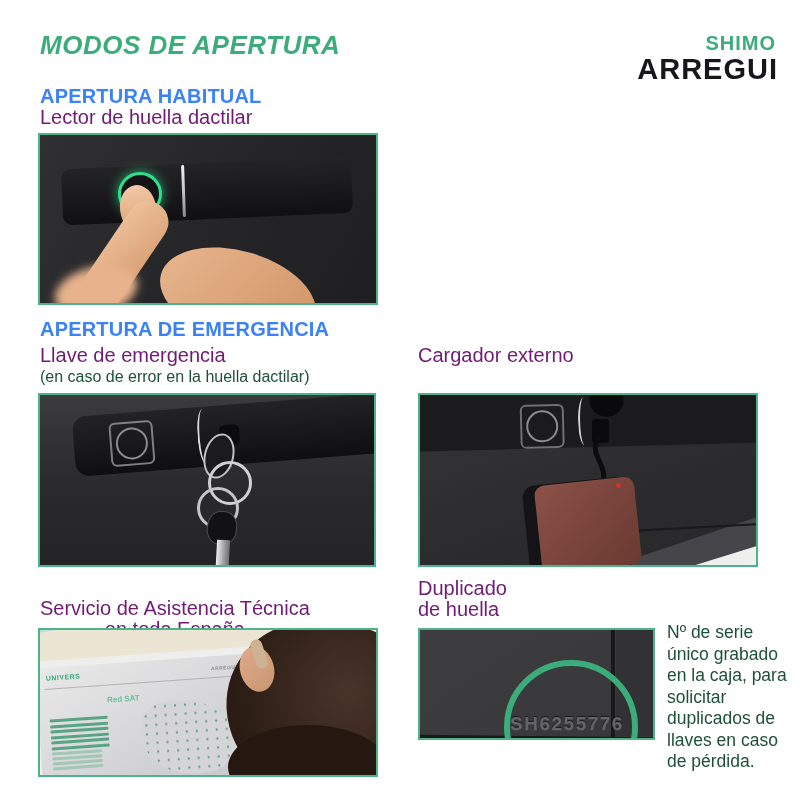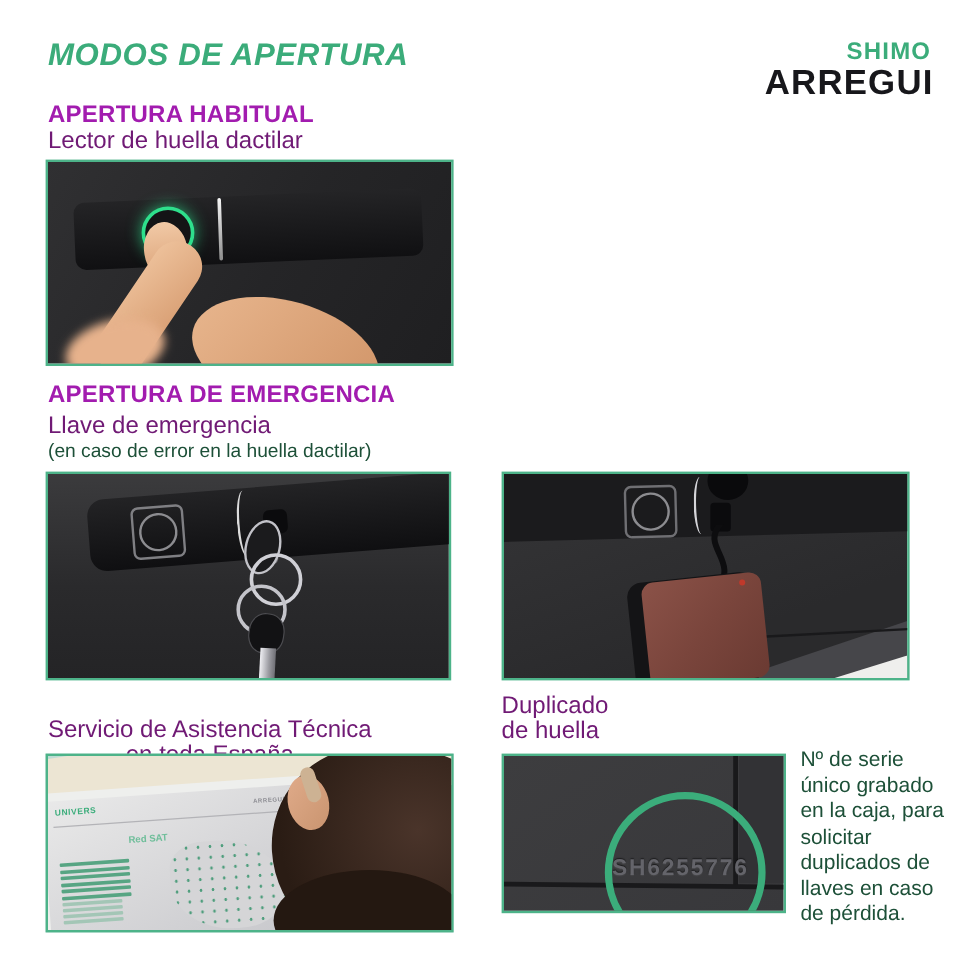--- a/index.html
+++ b/index.html
@@ -4,33 +4,33 @@
 <style>
   html,body{margin:0;padding:0;background:#fff;}
   .canvas{position:relative;width:800px;height:800px;background:#ffffff;
           font-family:"Liberation Sans",sans-serif;overflow:hidden;}
   .abs{position:absolute;}
 
   
   .h1{left:40px;top:30px;font-size:26px;font-weight:800;letter-spacing:.5px;color:#3BAC7A;font-style:italic;}
   .shimo{right:24px;top:32px;font-size:20px;font-weight:800;letter-spacing:1px;color:#3BAC7A;text-align:right;}
   .logo{right:22px;top:53px;font-size:29px;font-weight:800;letter-spacing:1px;color:#17171B;text-align:right;}
-  .h2{font-size:20px;font-weight:800;color:#a21caf;letter-spacing:.2px;}
+  .h2{font-size:20px;font-weight:800;color:#3b82f6;letter-spacing:.2px;}
   .sub{font-size:20px;font-weight:400;color:#701a75;}
   .note{font-size:16px;font-weight:400;color:#1D5038;}
   .twoline span{display:block;line-height:21px;}
   .sidenote{left:667px;top:622px;width:124px;font-size:17.5px;line-height:21.5px;color:#1D5038;}
 
   
   .photo{position:absolute;border:2px solid #4DB389;overflow:hidden;box-sizing:border-box;}
   .ph1{left:38px;top:133px;width:340px;height:172px;background:linear-gradient(120deg,#303032,#252527 55%,#1f1f21);}
   .ph2{left:38px;top:393px;width:338px;height:174px;background:linear-gradient(180deg,#3b3b3d,#2a2a2c 55%,#242426);}
   .ph3{left:418px;top:393px;width:340px;height:174px;background:linear-gradient(160deg,#353537,#2a2a2c 70%);}
   .ph4{left:38px;top:628px;width:340px;height:149px;background:#bedcd4;}
-  .ph5{left:418px;top:628px;width:237px;height:133px;background:linear-gradient(145deg,#3d3d3f,#38383b);}
+  .ph5{left:418px;top:628px;width:237px;height:112px;background:linear-gradient(145deg,#3d3d3f,#38383b);}
 
   
   .s1-bar{left:22px;top:28px;width:290px;height:56px;border-radius:9px;
           background:linear-gradient(180deg,#242426,#101012);transform:rotate(-2.5deg);}
   .s1-div{left:142px;top:30px;width:3px;height:52px;border-radius:2px;
           background:linear-gradient(#f7f7f7,#8d8d8d);transform:rotate(-2deg);}
   .s1-ring{left:78px;top:37px;width:38px;height:38px;border-radius:50%;background:#141416;
            border:3px solid #2EDF8C;box-shadow:0 0 12px rgba(46,223,140,.75);}
   .s1-tip{left:80px;top:50px;width:36px;height:46px;border-radius:50% 50% 46% 46%;
           background:linear-gradient(180deg,#f1c9a6,#dba277);transform:rotate(-8deg);}
@@ -124,20 +124,21 @@
     <div class="abs s1-fin"></div>
     <div class="abs s1-hand"></div>
     <div class="abs s1-thumb"></div>
   </div>
 
   <div class="abs h2" style="left:40px;top:318px;">APERTURA DE EMERGENCIA</div>
 
   <div class="abs sub" style="left:40px;top:344px;">Llave de emergencia</div>
   <div class="abs note" style="left:40px;top:368px;">(en caso de error en la huella dactilar)</div>
 
+  <div class="abs sub" style="left:418px;top:344px;">Cargador externo</div>
 
   <div class="photo ph2">
     <div class="abs s2-bar">
       <div class="abs s2-sq">
           <div class="s2-ci"></div>
         </div>
       <div class="abs s2-arc"></div>
       <div class="abs s2-cyl"></div>
       <div class="abs s2-mic"></div>
     </div>

